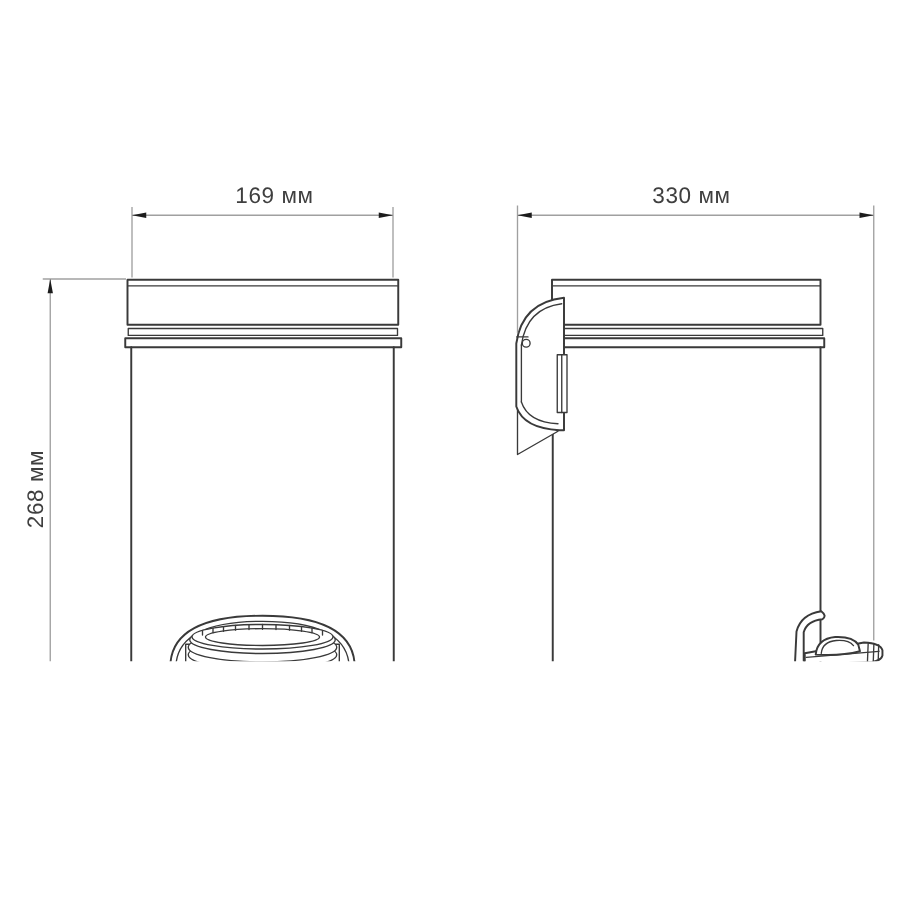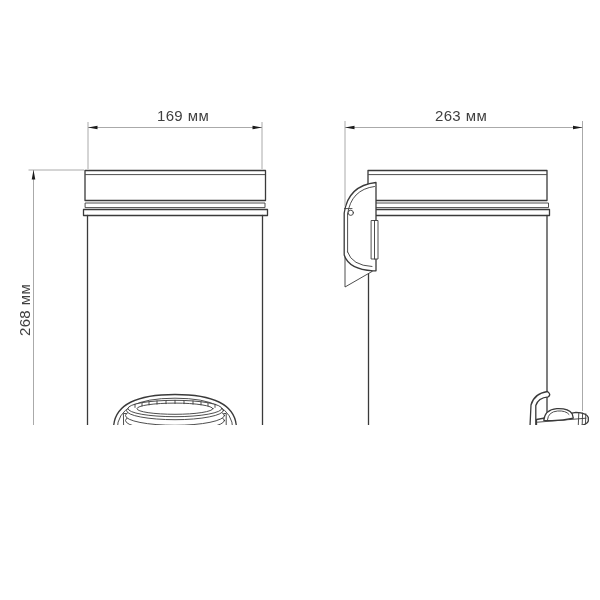--- a/index.html
+++ b/index.html
@@ -5,21 +5,21 @@
   :root{
     --background:#ffffff;
     --outline:#3a3a3a;
     --dimension-line:#a0a0a0;
     --arrow:#1c1c1c;
     --label-text:#3f3f3f;
   }
   html,body{margin:0;padding:0;background:var(--background);}
   .canvas{
     position:relative;width:600px;height:425px;background:var(--background);
-    overflow:hidden;font-family:"Liberation Sans",sans-serif;
+    overflow:hidden;font-family:"Liberation Sans",sans-serif;margin-top:16px;
   }
   svg{position:absolute;left:0;top:0;}
   
   .ol{stroke:var(--outline);stroke-width:1.3;fill:none;stroke-linecap:round;stroke-linejoin:round;}
   .olt{stroke:var(--outline);stroke-width:0.9;fill:none;stroke-linecap:round;stroke-linejoin:round;}
   .wf{fill:#ffffff;}
   
   .dim{stroke:var(--dimension-line);stroke-width:0.9;fill:none;}
   .arrowhead{fill:var(--arrow);stroke:none;}
   .dim-label{
@@ -154,16 +154,16 @@
         <line class="dim" x1="28.5" y1="450.5" x2="84.5" y2="450.5"></line>
         <line class="dim" x1="33.5" y1="170" x2="33.5" y2="450.5"></line>
         <polygon class="arrowhead" points="33.5,170 31.7,179.5 35.3,179.5"></polygon>
         <polygon class="arrowhead" points="33.5,450.5 31.7,441 35.3,441"></polygon>
       </g>
     </g>
   </svg>
 
   <div class="dim-label" style="left:183px;top:115px;">169 мм</div>
 
-  <div class="dim-label" style="left:461px;top:115px;">263 мм</div>
+  <div class="dim-label" style="left:461px;top:115px;">330 мм</div>
 
   <div class="dim-label rotated" style="left:24px;top:310px;">268 мм</div>
 </div>
 
 </body></html>

